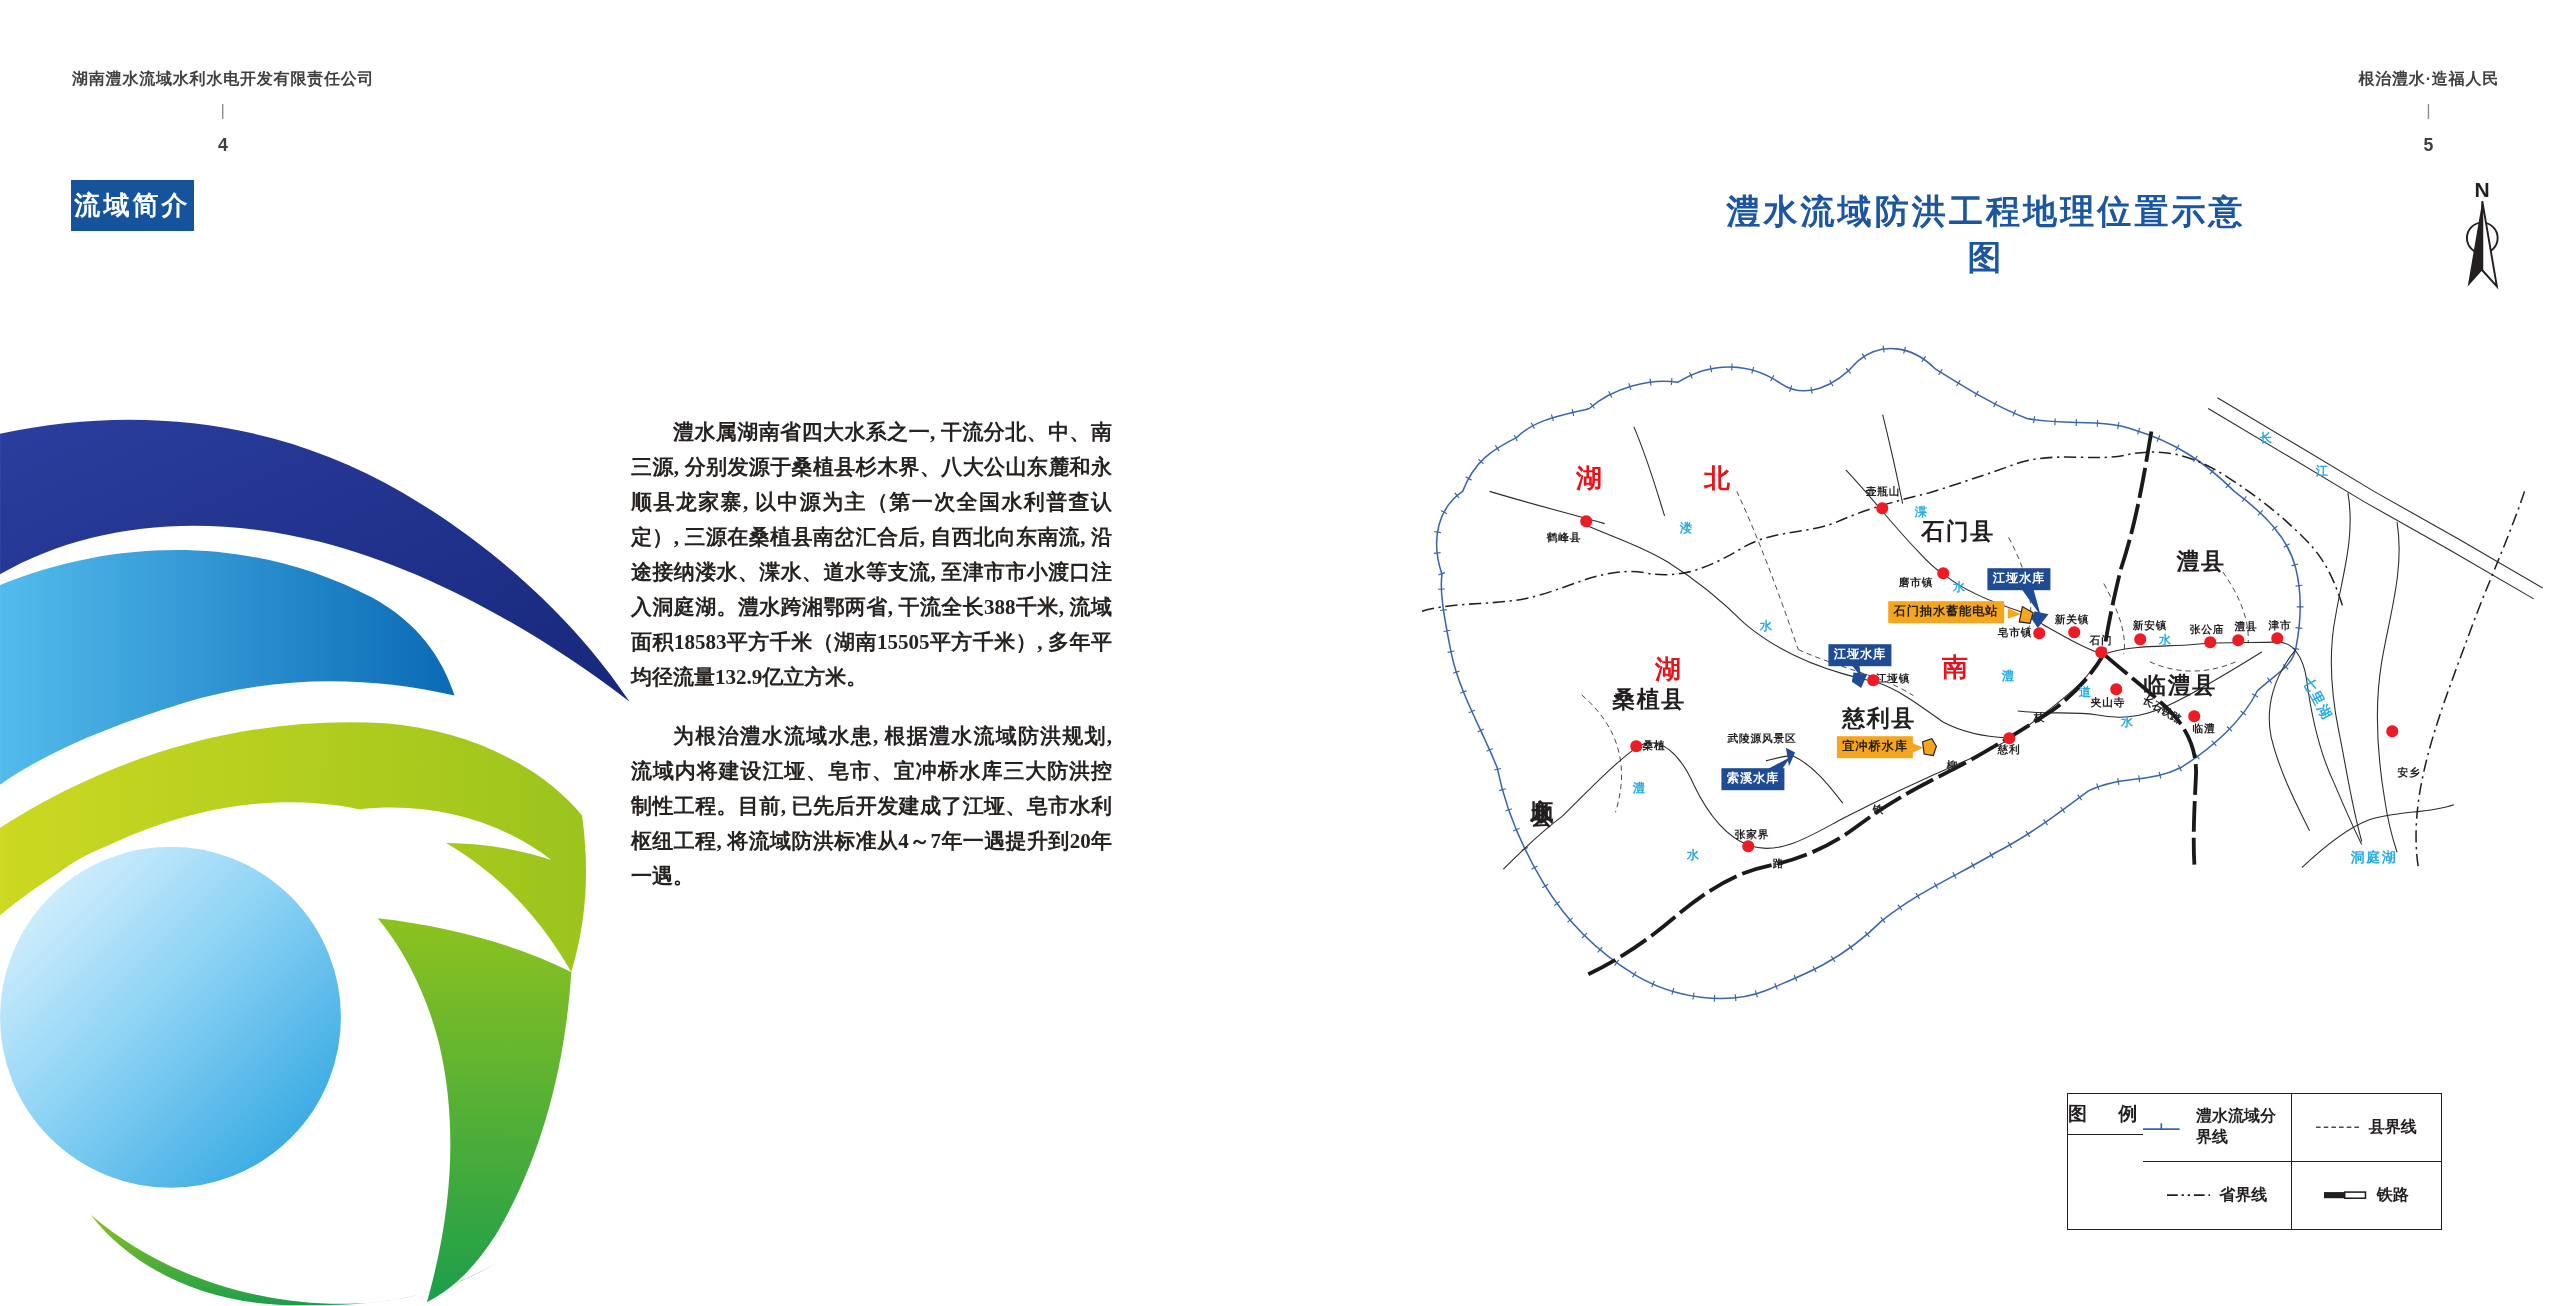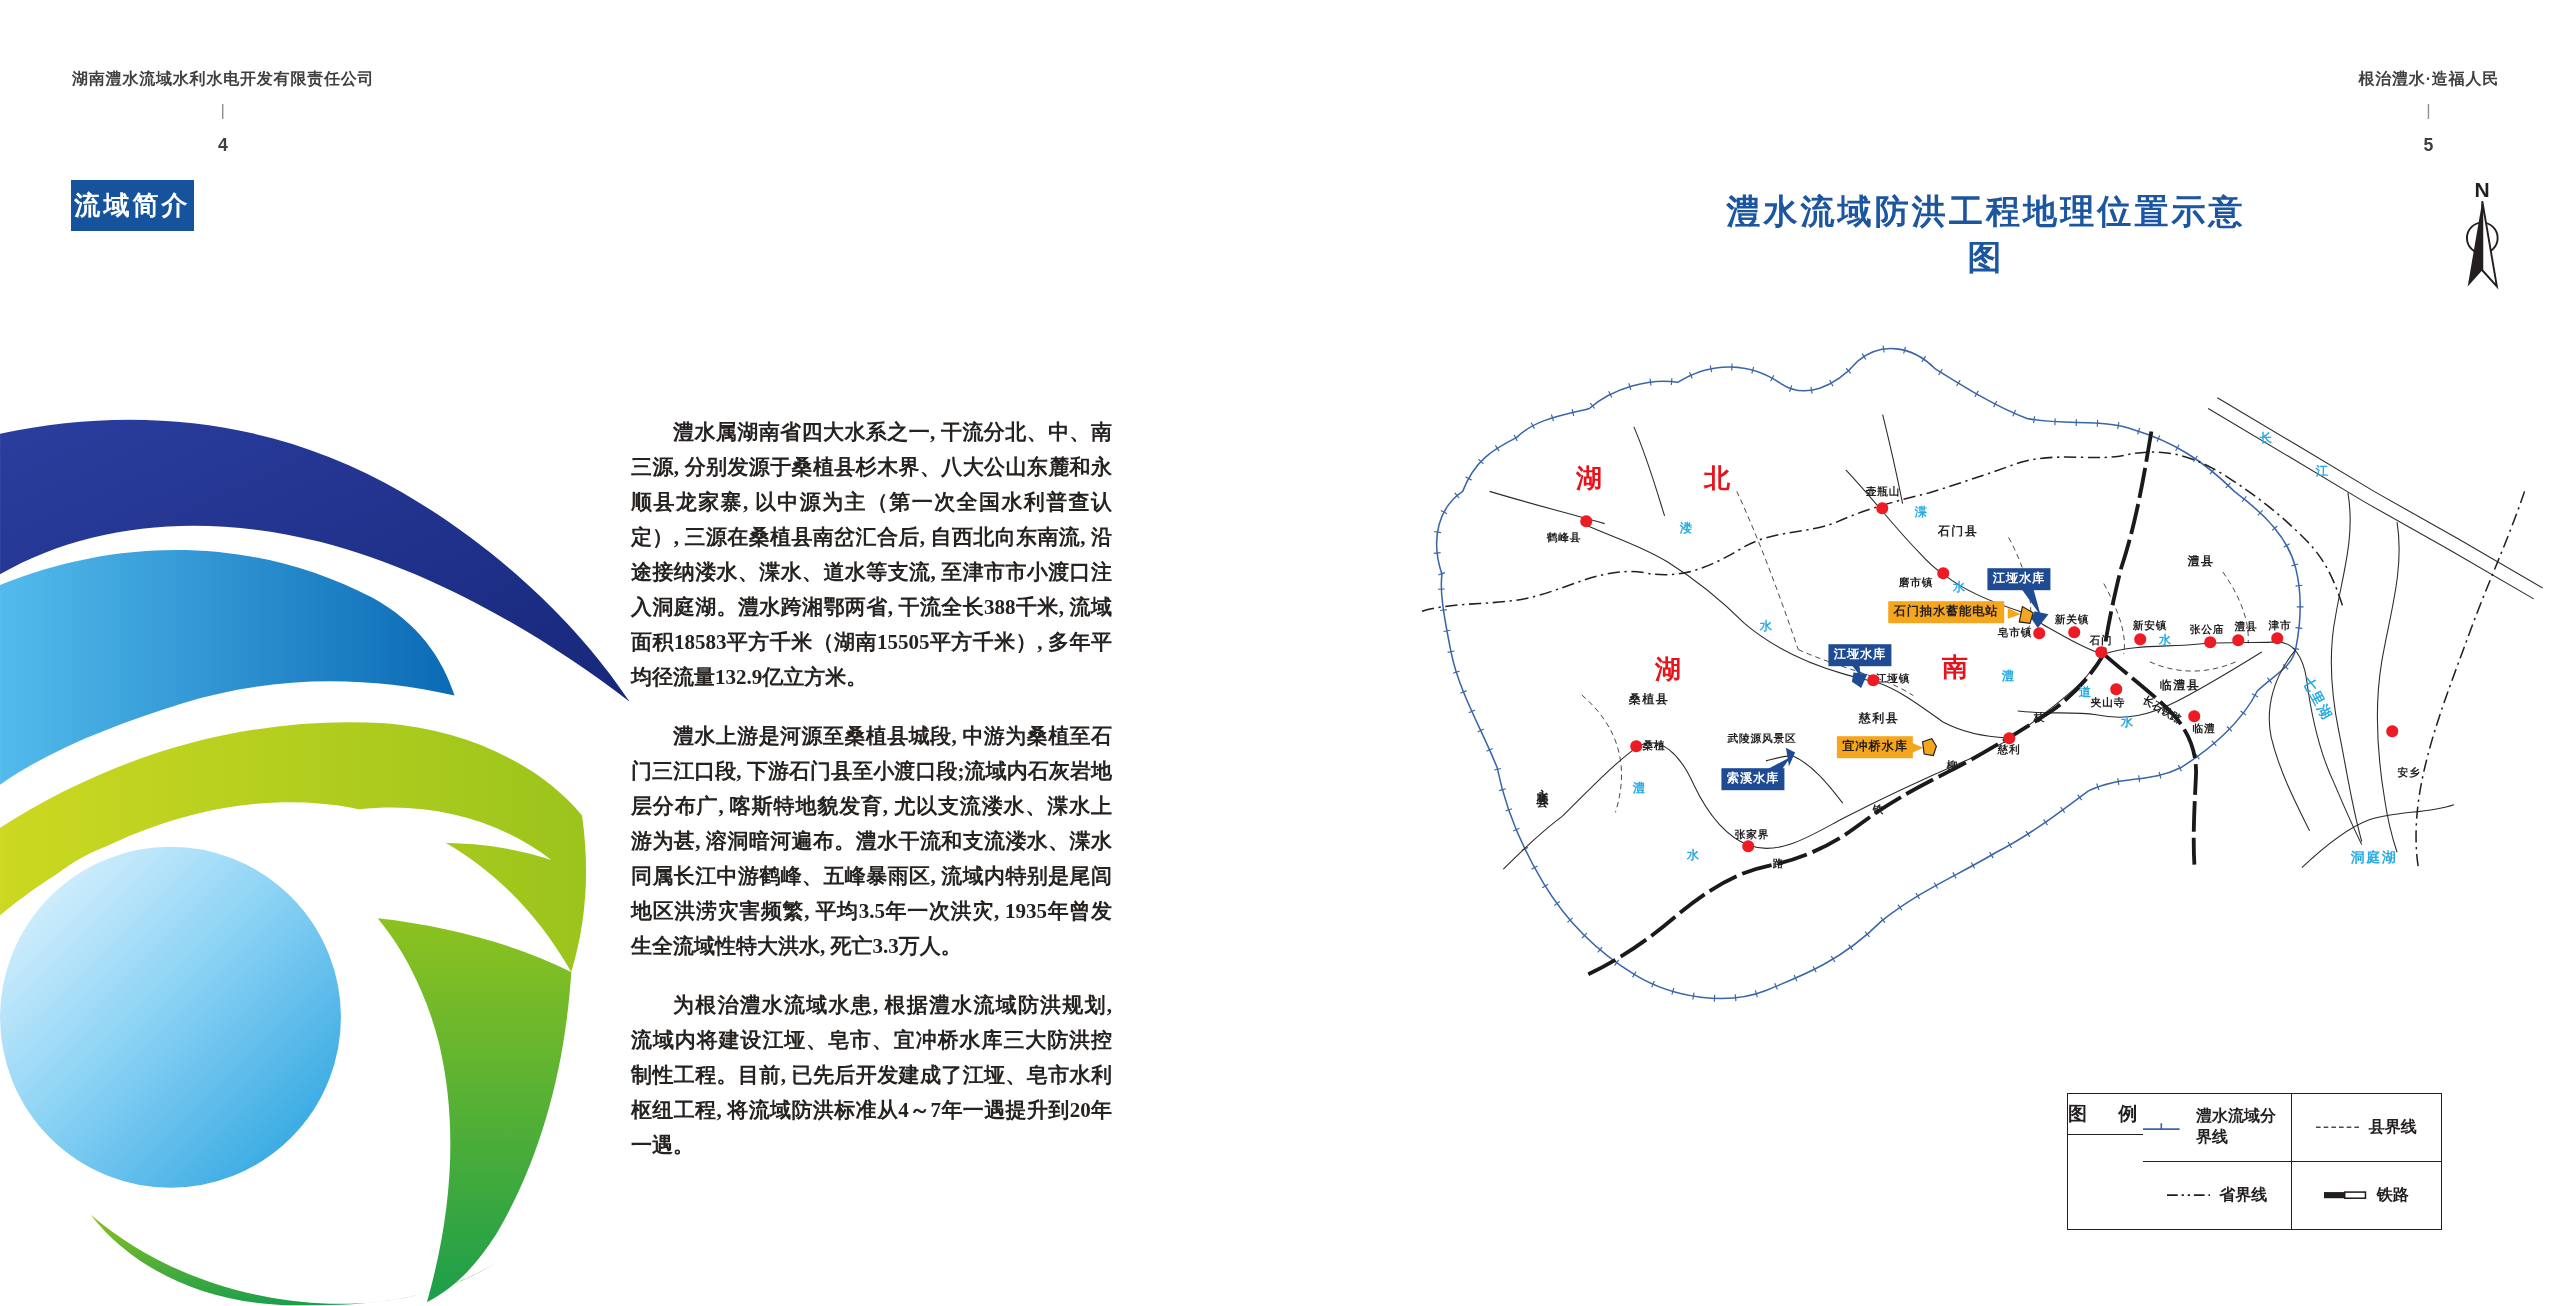--- a/index.html
+++ b/index.html
@@ -22,21 +22,21 @@
   .body-text p{margin:0 0 24px 0;text-indent:2em;}
   
   .map-title{position:absolute;left:1711px;top:189px;width:550px;text-align:center;
        font-size:34px;font-weight:bold;color:#1c56a0;letter-spacing:3.1px;}
   .compass-n{position:absolute;left:2482px;top:190px;transform:translate(-50%,-50%);
        font-size:21px;font-weight:bold;color:#231f20;}
   
   #map-labels .map-lbl{position:absolute;transform:translate(-50%,-50%);
        white-space:nowrap;pointer-events:none;}
   .lbl-province{font-size:26px;color:#e8121a;font-weight:bold;}
-  .lbl-county{font-size:12px;color:#231f20;font-weight:bold;letter-spacing:1.5px;font-family:Liberation Serif, serif;}
+  .lbl-county{font-size:23px;color:#231f20;font-weight:bold;letter-spacing:1.5px;font-family:Liberation Serif, serif;}
   .lbl-county.vert{writing-mode:vertical-rl;letter-spacing:3.8px;}
   .lbl-town{font-size:10.7px;color:#231f20;font-weight:bold;letter-spacing:0.8px;}
   .lbl-river{font-size:12.3px;color:#29abe2;font-weight:bold;}
   .lbl-lake{font-size:14px;color:#29abe2;font-weight:bold;letter-spacing:1.5px;}
   .lbl-rail{font-size:10.7px;color:#231f20;font-weight:bold;}
   .lbl-resblue{font-size:12.3px;color:#ffffff;background:#1e4b94;padding:2.3px 5.4px;
        font-weight:bold;letter-spacing:0.8px;}
   .lbl-resorange{font-size:12.3px;color:#231f20;background:#f5a61e;padding:2.3px 5.4px;
        font-weight:bold;letter-spacing:0.8px;}
   .town-dot{position:absolute;width:11.5px;height:11.5px;background:#ed1c24;border-radius:50%;
@@ -202,21 +202,20 @@
     <span class="sep">|</span>
     <span class="pnum">4</span>
   </div>
 
   <div class="section-title-box">
     <span>流域简介</span>
   </div>
 
   <div class="body-text">
     <p>澧水属湖南省四大水系之一, 干流分北、中、南三源, 分别发源于桑植县杉木界、八大公山东麓和永顺县龙家寨, 以中源为主（第一次全国水利普查认定）, 三源在桑植县南岔汇合后, 自西北向东南流, 沿途接纳溇水、渫水、道水等支流, 至津市市小渡口注入洞庭湖。澧水跨湘鄂两省, 干流全长388千米, 流域面积18583平方千米（湖南15505平方千米）, 多年平均径流量132.9亿立方米。</p>
-    <p>澧水上游是河源至桑植县城段, 中游为桑植至石门三江口段, 下游石门县至小渡口段;流域内石灰岩地层分布广, 喀斯特地貌发育, 尤以支流溇水、渫水上游为甚, 溶洞暗河遍布。澧水干流和支流溇水、渫水同属长江中游鹤峰、五峰暴雨区, 流域内特别是尾闾地区洪涝灾害频繁, 平均3.5年一次洪灾, 1935年曾发生全流域性特大洪水, 死亡3.3万人。</p>
     <p>为根治澧水流域水患, 根据澧水流域防洪规划, 流域内将建设江垭、皂市、宜冲桥水库三大防洪控制性工程。目前, 已先后开发建成了江垭、皂市水利枢纽工程, 将流域防洪标准从4～7年一遇提升到20年一遇。</p>
   </div>
 
   <div class="hdr hdr-right">
     <span>根治澧水·造福人民</span>
     <span class="sep">|</span>
     <span class="pnum">5</span>
   </div>
 
   <div class="map-title">澧水流域防洪工程地理位置示意图</div>

